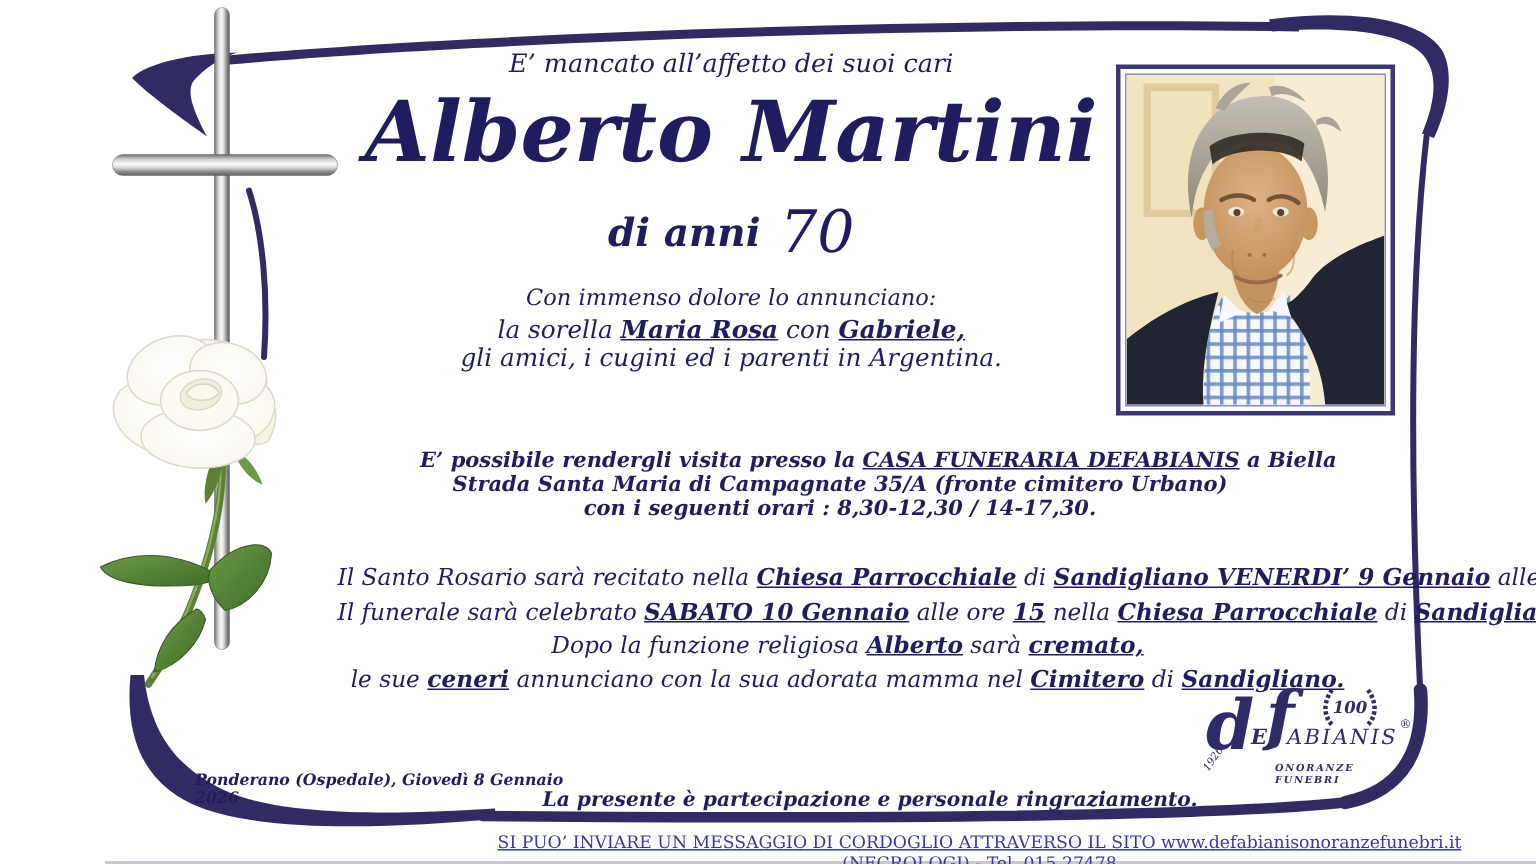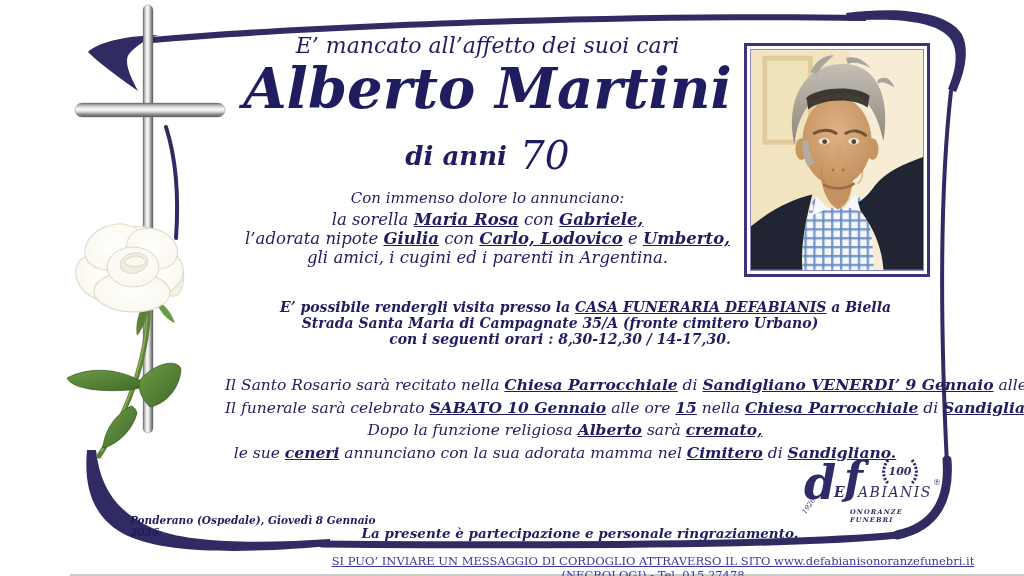--- a/index.html
+++ b/index.html
@@ -4,21 +4,21 @@
 <style>
   html,body{margin:0;padding:0;background:#ffffff;}
   .card{position:relative;width:1024px;height:576px;background:#fff;overflow:hidden;
         font-family:"DejaVu Serif","Liberation Serif",serif;color:#1f1d5f;}
   .art{position:absolute;left:0;top:0;z-index:1;}
   .txt{position:absolute;z-index:5;text-align:center;font-style:italic;}
   .nowrap div{white-space:nowrap;}
   .b{font-weight:bold;text-decoration:underline;}
   .u{text-decoration:underline;}
 
-  .intro{left:230px;top:33px;width:515px;font-size:22px;}
+  .intro{left:230px;top:33px;width:515px;font-size:17px;}
   .name{left:205px;top:56px;width:565px;font-size:56px;font-weight:bold;line-height:1.15;}
   .age{left:230px;top:133px;width:515px;font-size:26px;font-weight:bold;}
   .age .num{font-size:39px;font-weight:normal;vertical-align:-4px;padding-left:4px;}
 
   .announce{left:230px;top:189px;width:515px;}
   .announce .lead{font-size:15px;margin-bottom:3px;}
   .announce .aline{font-size:16.5px;line-height:19px;}
 
   .visit{left:280px;top:299px;width:560px;font-weight:bold;}
   .visit div{font-size:14px;line-height:16px;}
@@ -180,21 +180,20 @@
   <div class="txt intro">E’ mancato all’affetto dei suoi cari</div>
   <div class="txt name">Alberto Martini</div>
   <div class="txt age">
     <span>di anni</span>
     <span class="num">70</span>
   </div>
 
   <div class="txt announce">
     <div class="lead">Con immenso dolore lo annunciano:</div>
     <div class="aline"><span>la sorella </span><span class="b">Maria Rosa</span><span> con </span><span class="b">Gabriele,</span></div>
-    <div class="aline"><span>l’adorata nipote </span><span class="b">Giulia</span><span> con </span><span class="b">Carlo, Lodovico</span><span> e </span><span class="b">Umberto,</span></div>
     <div class="aline"><span>gli amici, i cugini ed i parenti in Argentina.</span></div>
   </div>
 
   <div class="txt visit nowrap">
     <div><span>E’ possibile rendergli visita presso la </span><span class="u">CASA FUNERARIA DEFABIANIS</span><span> a Biella</span></div>
     <div><span>Strada Santa Maria di Campagnate 35/A (fronte cimitero Urbano)</span></div>
     <div><span>con i seguenti orari : 8,30-12,30 / 14-17,30.</span></div>
   </div>
 
   <div class="txt cerem nowrap">

